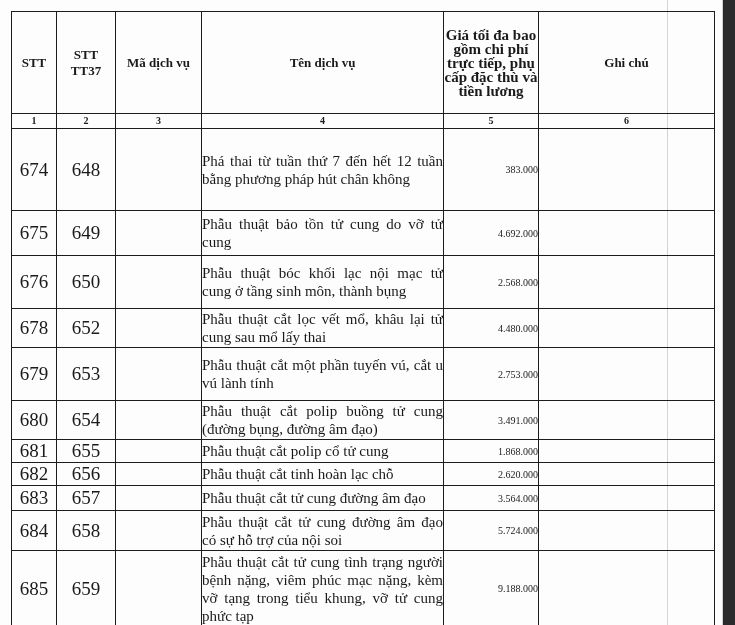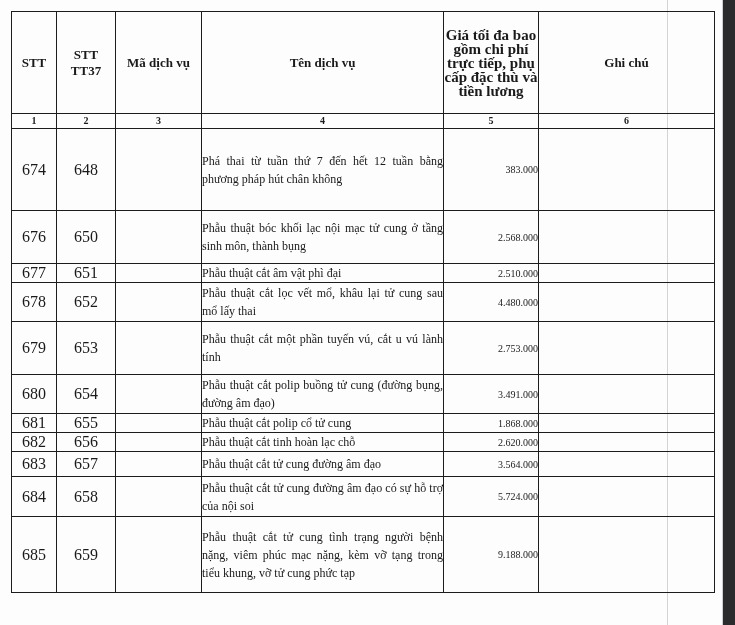--- a/index.html
+++ b/index.html
@@ -36,24 +36,24 @@
     border: 1.6px solid #1c1c1c;
     padding: 0;
   }
   th {
     font-weight: bold; font-size: 13px; text-align: center; vertical-align: middle;
   }
   th.small { font-size: 15px; line-height: 14px; padding: 0 2px; }
   .numrow td {
     font-weight: bold; font-size: 10px; text-align: center; height: 14px; line-height: 12px;
   }
-  td.c1, td.c2 { text-align: center; font-size: 16px; vertical-align: middle; }
+  td.c1, td.c2 { text-align: center; font-size: 19px; vertical-align: middle; }
   td.c3 { }
   td.c4 {
-    font-size: 12px; line-height: 18px; text-align: justify;
+    font-size: 15px; line-height: 18px; text-align: justify;
     padding: 0 3px 0 5px; vertical-align: middle; margin-top: 41px;
   }
   td.c5 { font-size: 10px; text-align: right; padding-right: 2px; vertical-align: middle; }
   td.c6 { }
 </style>
 </head>
 <body>
 
 <div class="page">
   <div class="faint-line"></div>
@@ -95,34 +95,34 @@
     </thead>
     <tbody id="table-body">
         <tr style="height: 82px;">
           <td class="c1">674</td>
           <td class="c2">648</td>
           <td class="c3"></td>
           <td class="c4">Phá thai từ tuần thứ 7 đến hết 12 tuần bằng phương pháp hút chân không</td>
           <td class="c5">383.000</td>
           <td class="c6"></td>
         </tr>
+        <tr style="height: 45px;">
+          <td class="c1">675</td>
+          <td class="c2">649</td>
+          <td class="c3"></td>
+          <td class="c4">Phẫu thuật bảo tồn tử cung do vỡ tử cung</td>
+          <td class="c5">4.692.000</td>
+          <td class="c6"></td>
+        </tr>
         <tr style="height: 53px;">
           <td class="c1">676</td>
           <td class="c2">650</td>
           <td class="c3"></td>
           <td class="c4">Phẫu thuật bóc khối lạc nội mạc tử cung ở tầng sinh môn, thành bụng</td>
           <td class="c5">2.568.000</td>
-          <td class="c6"></td>
-        </tr>
-        <tr style="height: 18px;">
-          <td class="c1">677</td>
-          <td class="c2">651</td>
-          <td class="c3"></td>
-          <td class="c4">Phẫu thuật cắt âm vật phì đại</td>
-          <td class="c5">2.510.000</td>
           <td class="c6"></td>
         </tr>
         <tr style="height: 39px;">
           <td class="c1">678</td>
           <td class="c2">652</td>
           <td class="c3"></td>
           <td class="c4">Phẫu thuật cắt lọc vết mổ, khâu lại tử cung sau mổ lấy thai</td>
           <td class="c5">4.480.000</td>
           <td class="c6"></td>
         </tr>

